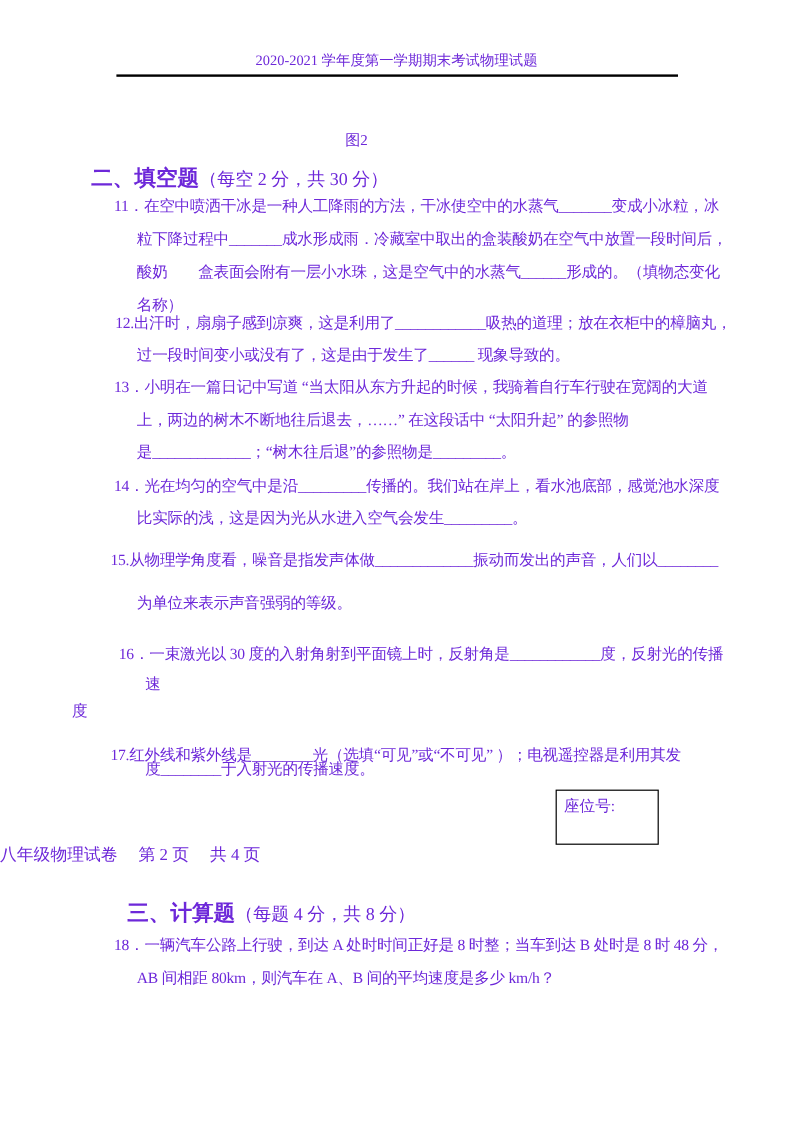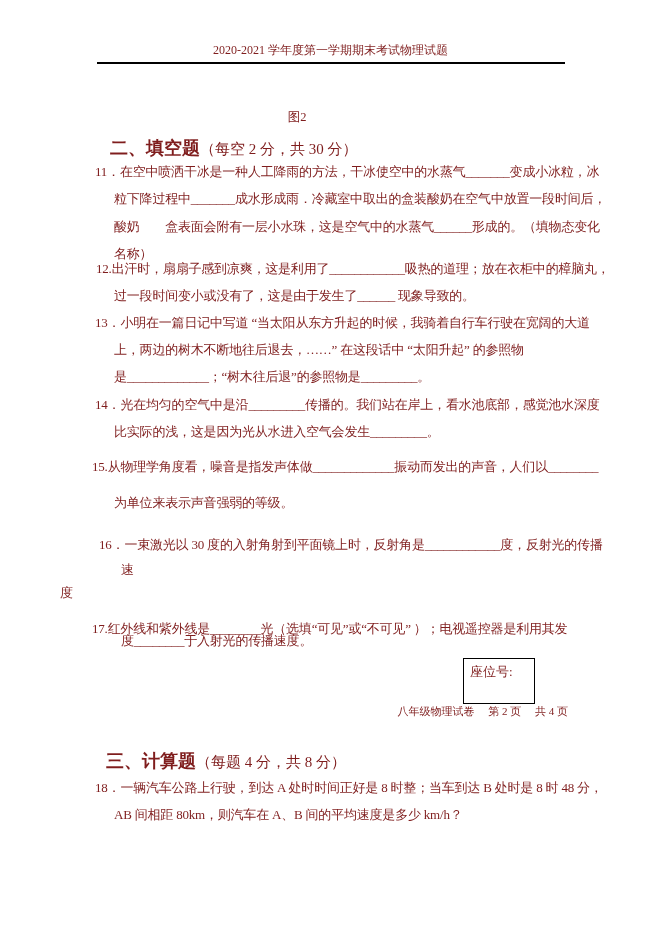--- a/index.html
+++ b/index.html
@@ -1,21 +1,21 @@
 <!DOCTYPE html>
 <html><head>
 <meta charset="utf-8">
 <style>
   html, body { margin: 0; padding: 0; background: #ffffff; }
   .page {
     position: relative;
     width: 661px;
     height: 935px;
     background: #ffffff;
-    color: #7f1d1d;
+    color: #6d28d9;
     font-family: "Liberation Serif", "DejaVu Serif", serif;
     overflow: hidden;
   }
   .line {
     position: absolute;
     white-space: pre;
     font-size: 13px;
     line-height: 1.25;
     letter-spacing: -0.2px;
   }
@@ -50,46 +50,46 @@
     font-weight: bold;
     font-size: 18px;
   }
   .section-heading .sec-meta {
     font-weight: normal;
     font-size: 15px;
   }
   .seat-box {
     position: absolute;
     top: 658px; left: 463px;
-    width: 72px; height: 46px;
+    width: 86px; height: 46px;
     border: 1.5px solid #000;
     box-sizing: border-box;
     padding: 4px 0 0 6px;
     font-size: 13px;
   }
   .footer-line {
     position: absolute;
     top: 704px; left: 0;
     width: 568px;
-    text-align: right;
-    font-size: 11px;
+    text-align: left;
+    font-size: 14px;
     white-space: pre;
   }
 </style>
 </head>
 <body>
 
 <div class="page">
 
   <div class="header-title">2020-2021 学年度第一学期期末考试物理试题</div>
   <div class="header-rule"></div>
 
   <div class="figure-caption">图2</div>
 
-  <div class="section-heading" style="top:118px; left:94px;">
+  <div class="section-heading" style="top:118px; left:60px;">
     <span class="sec-title">二、填空题</span><span class="sec-meta">（每空 2 分，共 30 分）</span>
   </div>
 
   <div class="line" style="top:164px; left:95px;">11．在空中喷洒干冰是一种人工降雨的方法，干冰使空中的水蒸气_______变成小冰粒，冰</div>
   <div class="line" style="top:191px; left:114px;">粒下降过程中_______成水形成雨．冷藏室中取出的盒装酸奶在空气中放置一段时间后，</div>
   <div class="line" style="top:219px; left:114px;">酸奶　　盒表面会附有一层小水珠，这是空气中的水蒸气______形成的。（填物态变化</div>
   <div class="line" style="top:246px; left:114px;">名称）</div>
 
   <div class="line" style="top:261px; left:96px;">12.出汗时，扇扇子感到凉爽，这是利用了____________吸热的道理；放在衣柜中的樟脑丸，</div>
   <div class="line" style="top:288px; left:114px;">过一段时间变小或没有了，这是由于发生了______ 现象导致的。</div>

